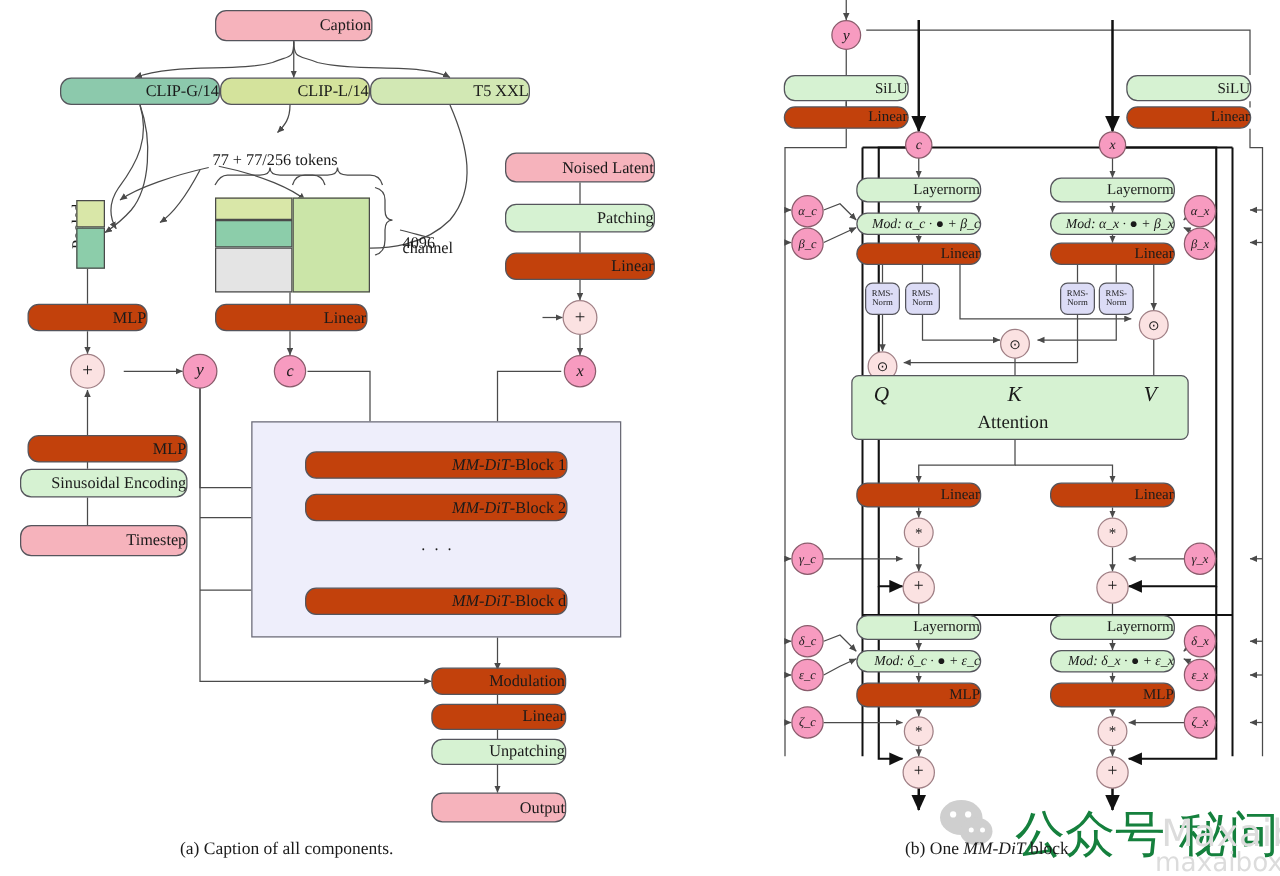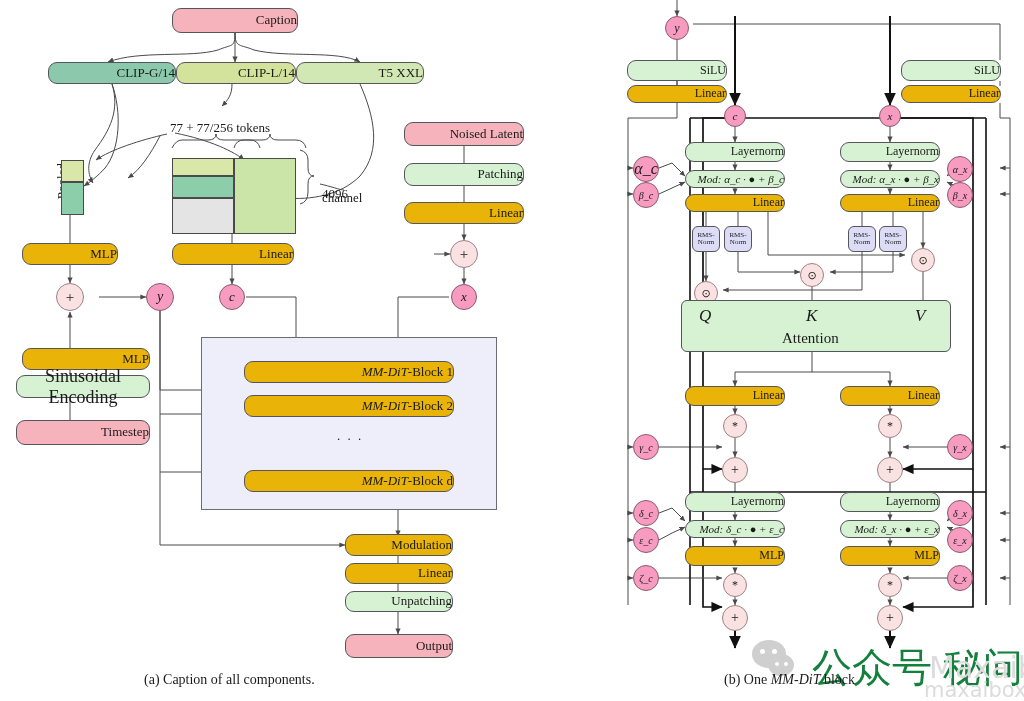--- a/index.html
+++ b/index.html
@@ -3,21 +3,21 @@
 <meta charset="utf-8">
 <style>
   html,body{margin:0;padding:0;background:#fff;}
   body{width:1024px;height:701px;font-family:"Liberation Serif",serif;color:#1a1a1a;}
   #root{position:relative;width:1024px;height:701px;overflow:hidden;}
   svg.wires{position:absolute;left:0;top:0;width:1024px;height:701px;pointer-events:none;}
 
   .node{position:absolute;box-sizing:border-box;display:flex;align-items:center;justify-content:flex-end;
         text-align:center;border:1px solid #55555c;border-radius:9px;font-size:13px;line-height:1.15;}
   .pink   {background:#f6b3bc;}
-  .blue   {background:#eab308;}
+  .blue   {background:#c2410c;}
   .green  {background:#d6f2d2;}
   .teal   {background:#8cc9ac;}
   .yellow {background:#d4e39c;}
   .lgreen {background:#d2e8b4;}
   .palebox{background:#eeeefb;border:1px solid #6b6b76;border-radius:0;}
 
   .circ{position:absolute;box-sizing:border-box;border:1px solid #6b5a5e;border-radius:50%;
         display:flex;align-items:center;justify-content:center;font-size:12px;}
   .cpink{background:#f79bc0;border-color:#8a5c6c;}
   .cpale{background:#fbe2e2;border-color:#a08086;}
@@ -260,21 +260,21 @@
   <div class="circ cpink" style="left:146px;top:283px;width:28px;height:28px;font-size:14px;">
     <span class="italic">y</span>
   </div>
   <div class="circ cpink" style="left:219px;top:284px;width:26px;height:26px;font-size:13px;">
     <span class="italic">c</span>
   </div>
 
   <div class="node blue" style="left:22px;top:348px;width:128px;height:22px;">
     <span>MLP</span>
   </div>
-  <div class="node green" style="left:16px;top:375px;width:134px;height:23px;font-size:18px;">
+  <div class="node green" style="left:16px;top:375px;width:134px;height:23px;font-size:13px;">
     <span>Sinusoidal Encoding</span>
   </div>
   <div class="node pink" style="left:16px;top:420px;width:134px;height:25px;">
     <span>Timestep</span>
   </div>
 
   <div class="node pink" style="left:404px;top:122px;width:120px;height:24px;">
     <span>Noised Latent</span>
   </div>
   <div class="node green" style="left:404px;top:163px;width:120px;height:23px;">
@@ -440,21 +440,21 @@
   <div class="circ cpale" style="left:878px;top:573px;width:24px;height:24px;font-size:12px;">
     <span>*</span>
   </div>
   <div class="circ cpale" style="left:722px;top:605px;width:26px;height:26px;font-size:14px;">
     <span>+</span>
   </div>
   <div class="circ cpale" style="left:877px;top:605px;width:26px;height:26px;font-size:14px;">
     <span>+</span>
   </div>
 
-  <div class="circ cpink" style="left:633px;top:156px;width:26px;height:26px;font-size:16px;">
+  <div class="circ cpink" style="left:633px;top:156px;width:26px;height:26px;font-size:10px;">
     <span class="italic">α_c</span>
     </div>
   <div class="circ cpink" style="left:633px;top:182px;width:26px;height:26px;font-size:10px;">
     <span class="italic">β_c</span>
     </div>
   <div class="circ cpink" style="left:633px;top:434px;width:26px;height:26px;font-size:10px;">
     <span class="italic">γ_c</span>
     </div>
   <div class="circ cpink" style="left:633px;top:500px;width:26px;height:26px;font-size:10px;">
     <span class="italic">δ_c</span>

